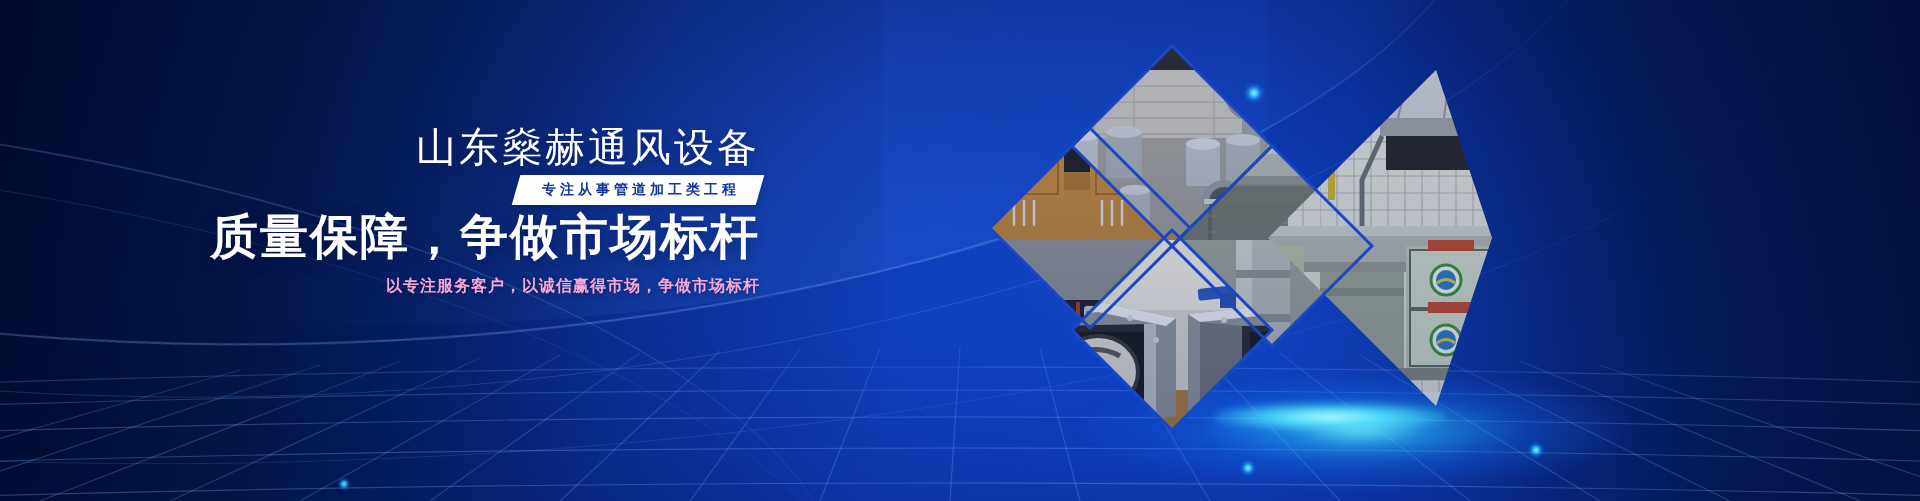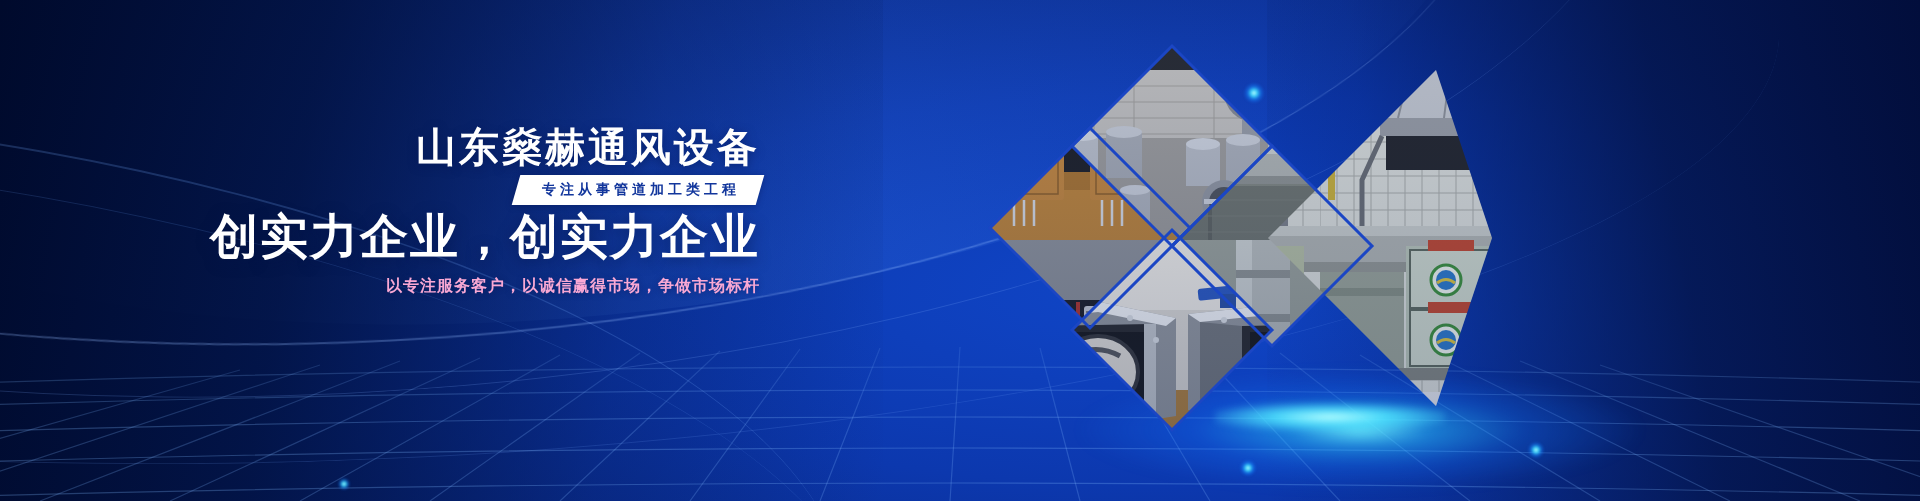--- a/index.html
+++ b/index.html
@@ -90,21 +90,21 @@
     filter:blur(1px);
   }
 
   
   .copy{position:absolute;left:0;top:0;width:1000px;height:501px;}
   .title{
     position:absolute;left:0;top:124px;width:760px;
     text-align:right;
     color:#ffffff;
     font-size:40px;
-    font-weight:700;
+    font-weight:400;
     letter-spacing:3px;
     line-height:1.15;
     text-shadow:0 2px 10px rgba(0,20,80,.55);
   }
   .tagbar{
     position:absolute;left:0;top:175px;width:760px;
     display:flex;justify-content:flex-end;
   }
   .tagbar-inner{
     background:#ffffff;
@@ -453,18 +453,18 @@
 
   <div class="copy">
     <div class="title">山东燊赫通风设备</div>
 
     <div class="tagbar">
       <div class="tagbar-inner">
         <span>专注从事管道加工类工程</span>
       </div>
     </div>
 
-    <div class="headline">创实力企业，创实力企业</div>
+    <div class="headline">质量保障，争做市场标杆</div>
 
     <div class="subtag">以专注服务客户，以诚信赢得市场，争做市场标杆</div>
   </div>
 
 </div>
 
 </body></html>

